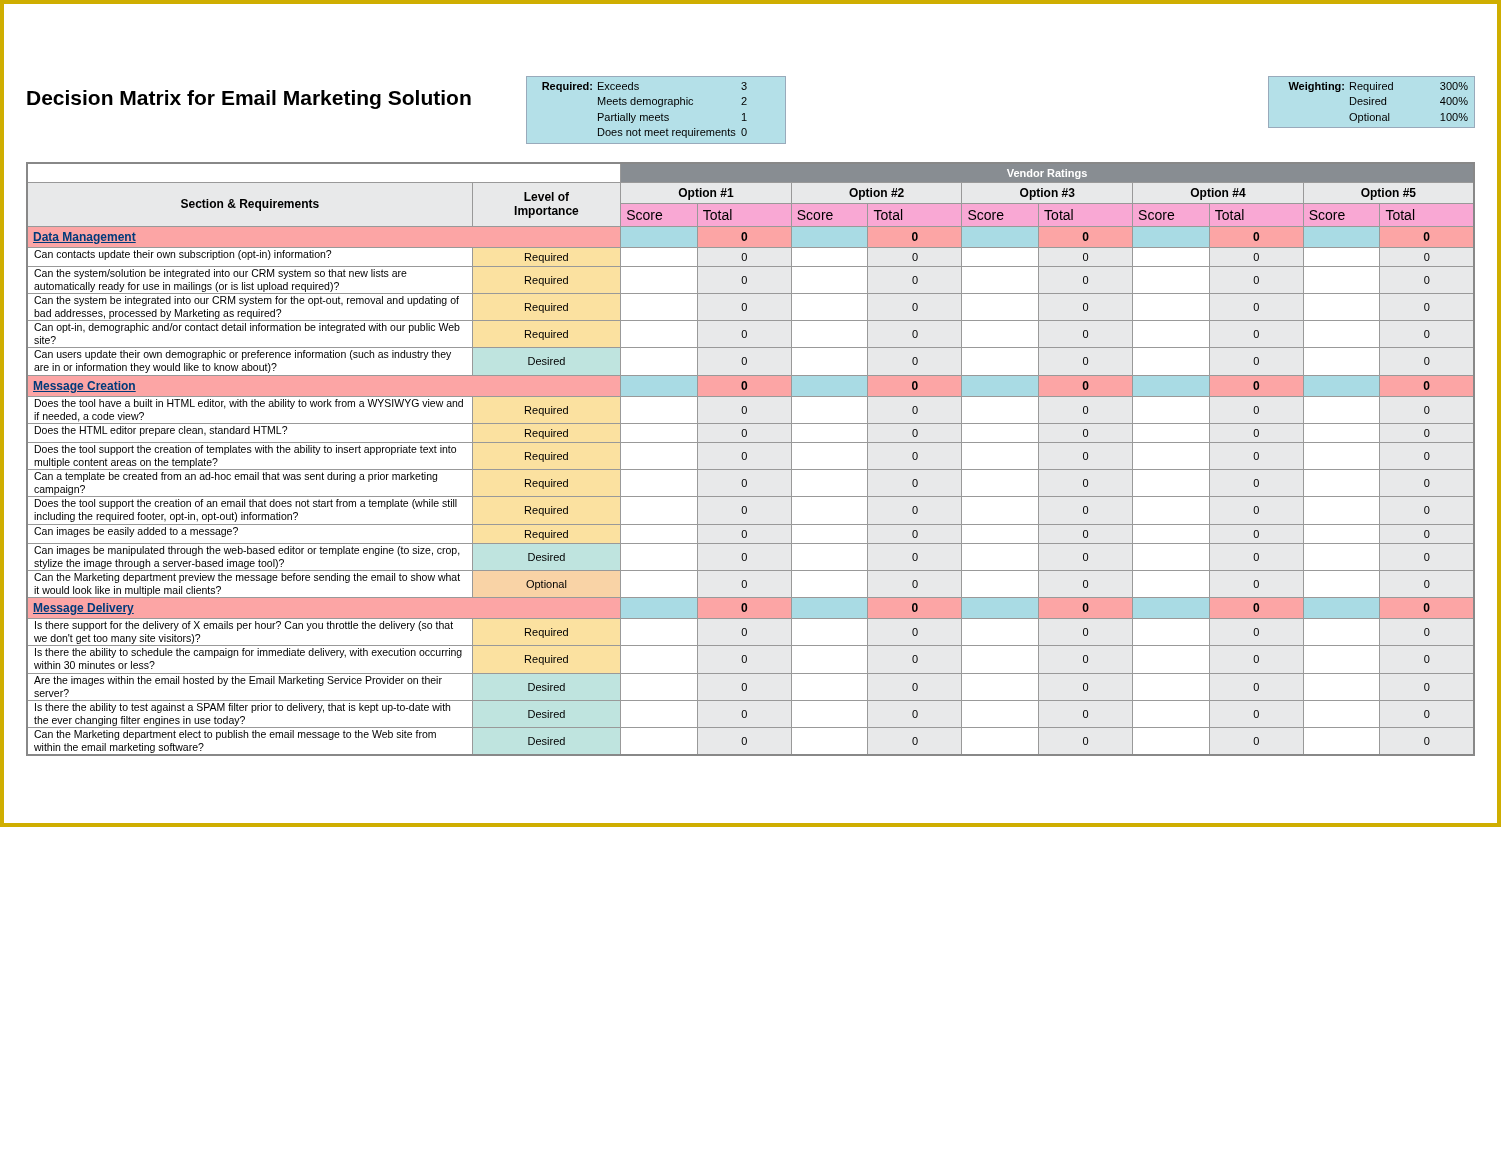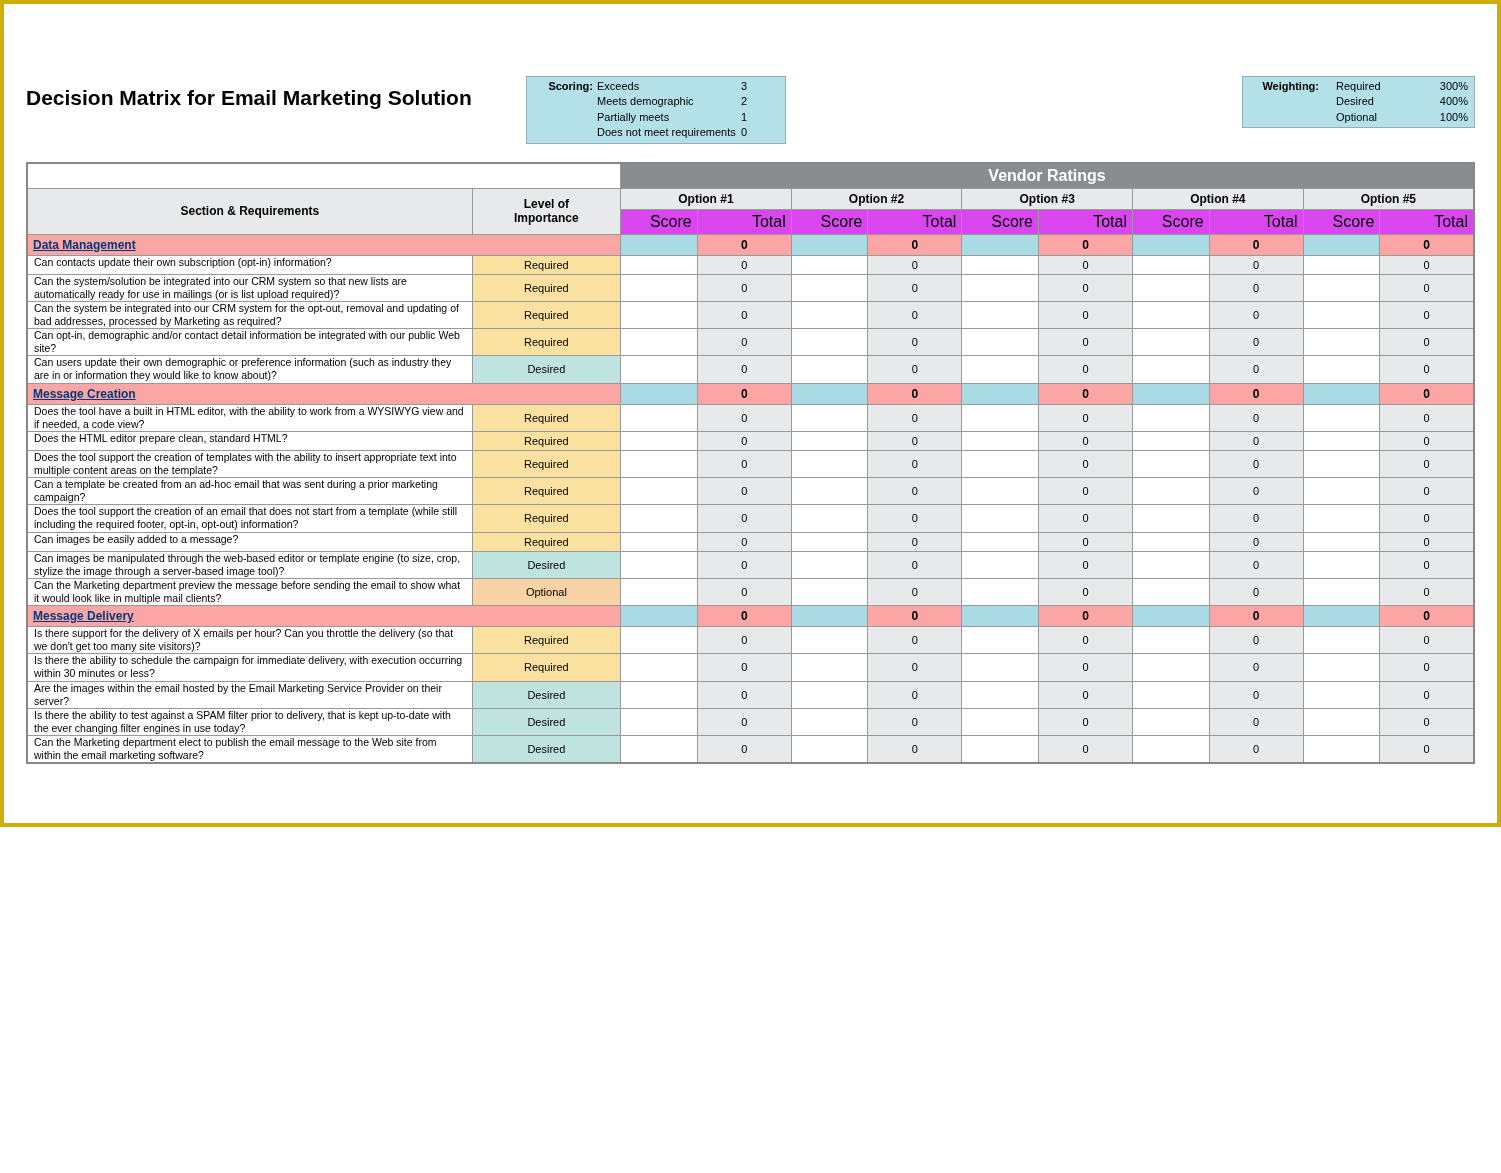--- a/index.html
+++ b/index.html
@@ -44,62 +44,62 @@
     row-gap: 0;
     column-gap: 4px;
     align-items: center;
   }
   .scoring-box .lbl { font-weight: bold; text-align: right; }
   .weighting-box {
     margin-left: auto;
     flex: 0 0 200px;
     display: grid;
     grid-template-columns: 70px 70px 45px;
-    column-gap: 17px;
+    column-gap: 4px;
     align-items: center;
   }
   .weighting-box .lbl { font-weight: bold; text-align: right; }
   .weighting-box .val { text-align: right; }
   table.matrix {
     border-collapse: collapse;
     width: 100%;
     table-layout: fixed;
     font-size: 11px;
     border: 2px solid #888;
   }
   table.matrix th, table.matrix td {
     border: 1px solid #999;
     padding: 3px 5px;
     vertical-align: middle;
   }
   .vendor-bar th {
     background: #888d92;
     color: #fff;
     font-weight: bold;
-    font-size: 16px;
+    font-size: 11px;
     text-align: center;
     padding: 4px;
   }
   .vendor-bar .blank-left {
     background: #fff;
     border-top: 2px solid #888;
     border-left: 2px solid #888;
   }
   .head-row th {
     background: #e8e9ea;
     font-weight: bold;
     text-align: center;
     font-size: 12px;
     padding: 6px 4px;
   }
   .sub-row th {
-    background: #d946ef;
+    background: #f9a8d4;
     font-weight: normal;
-    text-align: right;
-    font-size: 16px;
+    text-align: left;
+    font-size: 14px;
     padding: 3px;
   }
   .section-row td {
     background: #fca5a5;
     color: #003a7a;
     font-weight: bold;
     text-decoration: underline;
     font-size: 12px;
     padding: 3px 6px;
   }
@@ -151,21 +151,21 @@
 </style>
 </head>
 <body>
 
 <div class="outer-frame">
 
   <div class="header-row">
     <div class="title">Decision Matrix for Email Marketing Solution</div>
 
     <div class="legend-box scoring-box">
-      <span class="lbl">Scoring:</span>
+      <span class="lbl">Required:</span>
       <span>Exceeds</span>
       <span>3</span>
       <span></span>
       <span>Meets demographic</span>
       <span>2</span>
       <span></span>
       <span>Partially meets</span>
       <span>1</span>
       <span></span>
       <span>Does not meet requirements</span>

